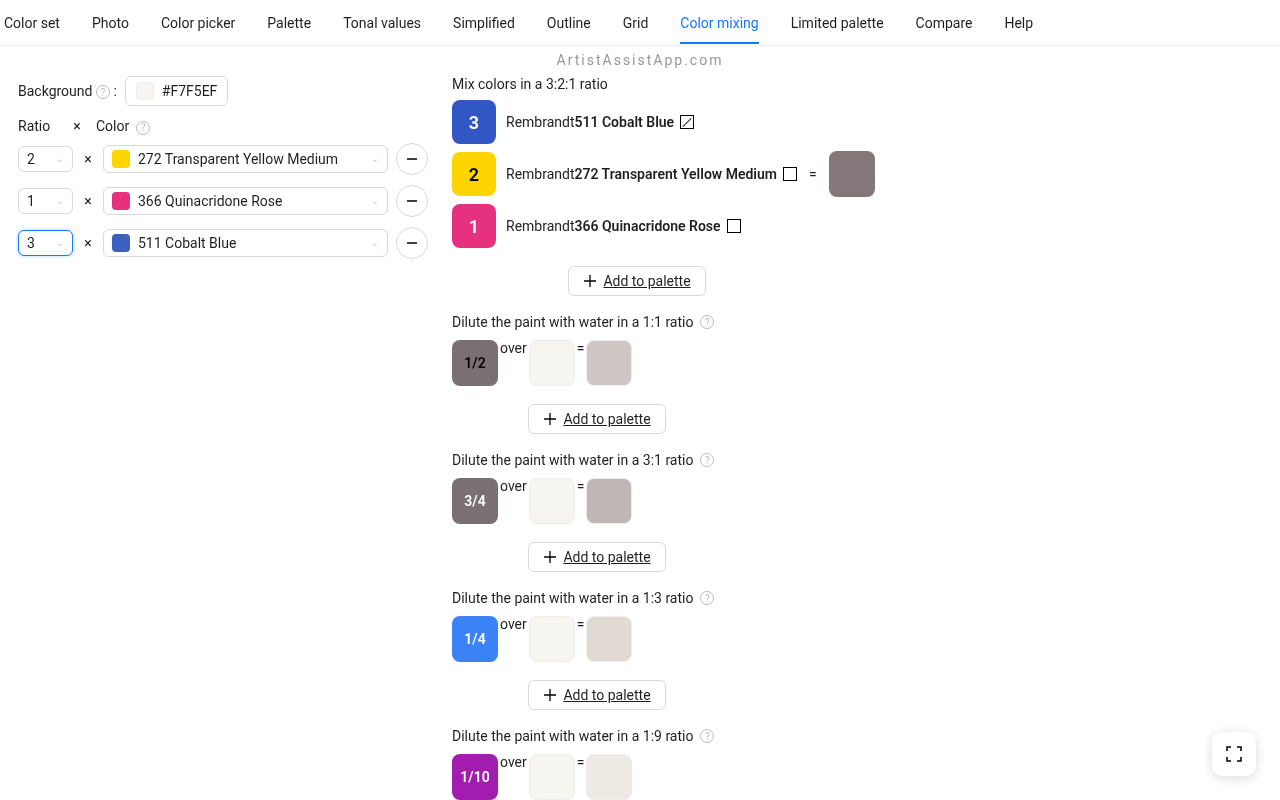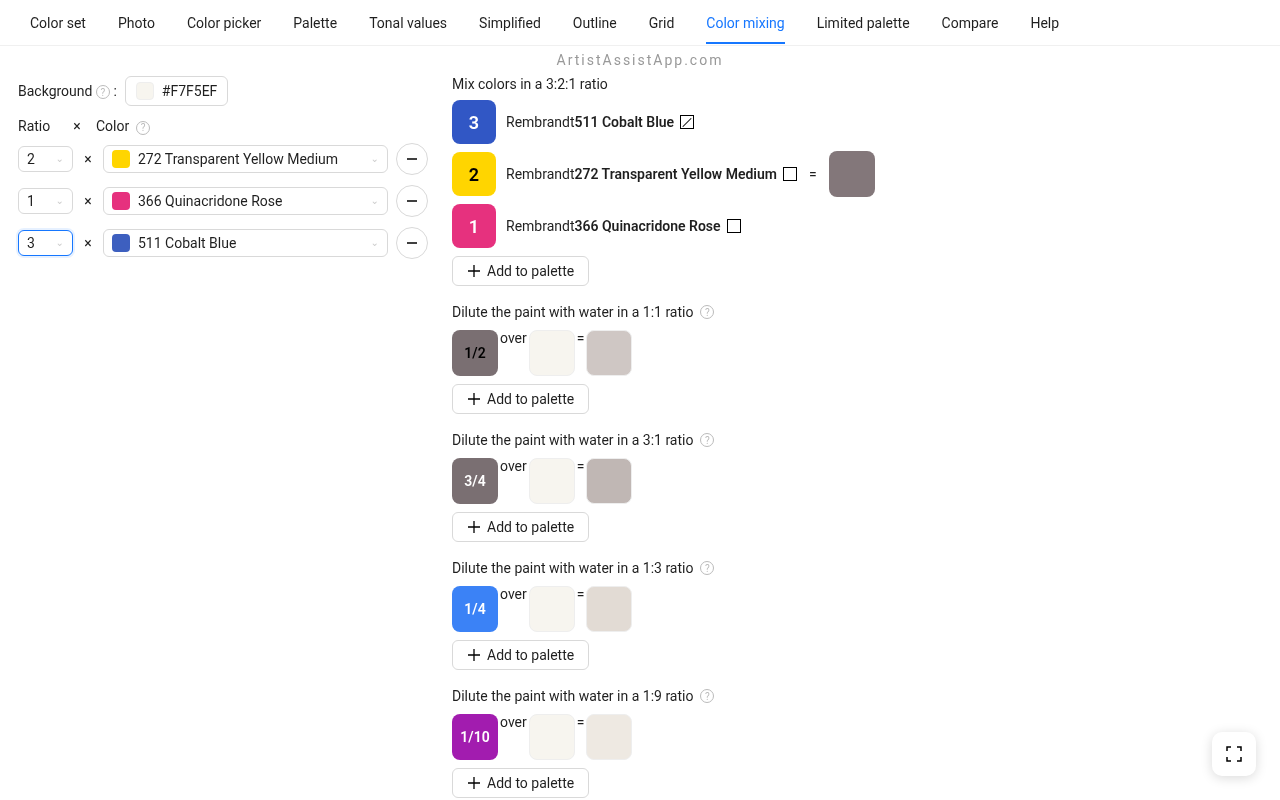--- a/index.html
+++ b/index.html
@@ -1,17 +1,17 @@
 <!DOCTYPE html>
 <html><head>
 <meta charset="utf-8">
 <style>
 * { box-sizing: border-box; margin: 0; padding: 0; }
 body { font-family: -apple-system, BlinkMacSystemFont, "Segoe UI", Roboto, sans-serif; font-size: 14px; color: rgba(0,0,0,0.88); background: #fff; }
-.tabs { display: flex; border-bottom: 1px solid #f0f0f0; padding: 0 30px; gap: 32px; height: 46px; align-items: center; }
+.tabs { display: flex; border-bottom: 1px solid #f0f0f0; padding: 0 4px; gap: 32px; height: 46px; align-items: center; }
 .tab { cursor: pointer; padding: 12px 0; color: rgba(0,0,0,0.88); position: relative; }
 .tab.active { color: #1677ff; }
 .tab.active::after { content: ''; position: absolute; bottom: -1px; left: 0; right: 0; height: 2px; background: #1677ff; }
 .brand { text-align: center; color: #999; font-size: 14px; letter-spacing: 2px; padding: 6px 0 0; }
 .main { display: flex; padding: 8px 18px 40px; gap: 24px; }
 .left { width: 410px; flex-shrink: 0; }
 .right { flex: 1; }
 h1 { font-size: 28px; font-weight: 600; margin-bottom: 18px; }
 .row { display: flex; align-items: center; gap: 8px; margin-bottom: 12px; }
 .label { color: rgba(0,0,0,0.88); }
@@ -39,21 +39,21 @@
 .mix-list { display: flex; flex-direction: column; gap: 8px; }
 .mix-item { display: flex; align-items: center; gap: 10px; }
 .ratio-badge { width: 44px; height: 44px; border-radius: 8px; display: flex; align-items: center; justify-content: center; font-weight: 600; font-size: 18px; color: #fff; }
 .mix-info { display: flex; flex-direction: row; }
 .mix-brand { font-size: 14px; }
 .mix-color-line { display: flex; align-items: center; gap: 6px; font-weight: 600; }
 .box-icon { width: 14px; height: 14px; border: 1.5px solid #000; display: inline-block; }
 .box-icon.diag { position: relative; }
 .box-icon.diag::after { content: ''; position: absolute; left: 0; right: 0; top: 50%; border-top: 1.5px solid #000; transform: rotate(-45deg); transform-origin: center; }
 .result-swatch { width: 46px; height: 46px; border-radius: 8px; }
-.add-palette-row { display: flex; justify-content: flex-start; margin: 8px 0 18px; max-width: 370px; }
+.add-palette-row { display: flex; justify-content: center; margin: 18px 0 18px; max-width: 370px; text-decoration: underline; }
 .dilute-block { margin-bottom: 6px; }
 .dilute-title { display: flex; align-items: center; gap: 7px; margin-bottom: 10px; }
 .dilute-row { display: flex; gap: 2px; }
 .frac-swatch { width: 46px; height: 46px; border-radius: 8px; display: flex; align-items: center; justify-content: center; font-weight: 600; }
 .plain-swatch { width: 46px; height: 46px; border-radius: 8px; border: 1px solid #eee; }
 .fab { position: fixed; right: 24px; bottom: 24px; width: 44px; height: 44px; border-radius: 10px; background: #fff; box-shadow: 0 2px 12px rgba(0,0,0,0.15); display: flex; align-items: center; justify-content: center; cursor: pointer; font-size: 16px; }
 svg { display: block; }
 </style>
 </head>
 <body>

